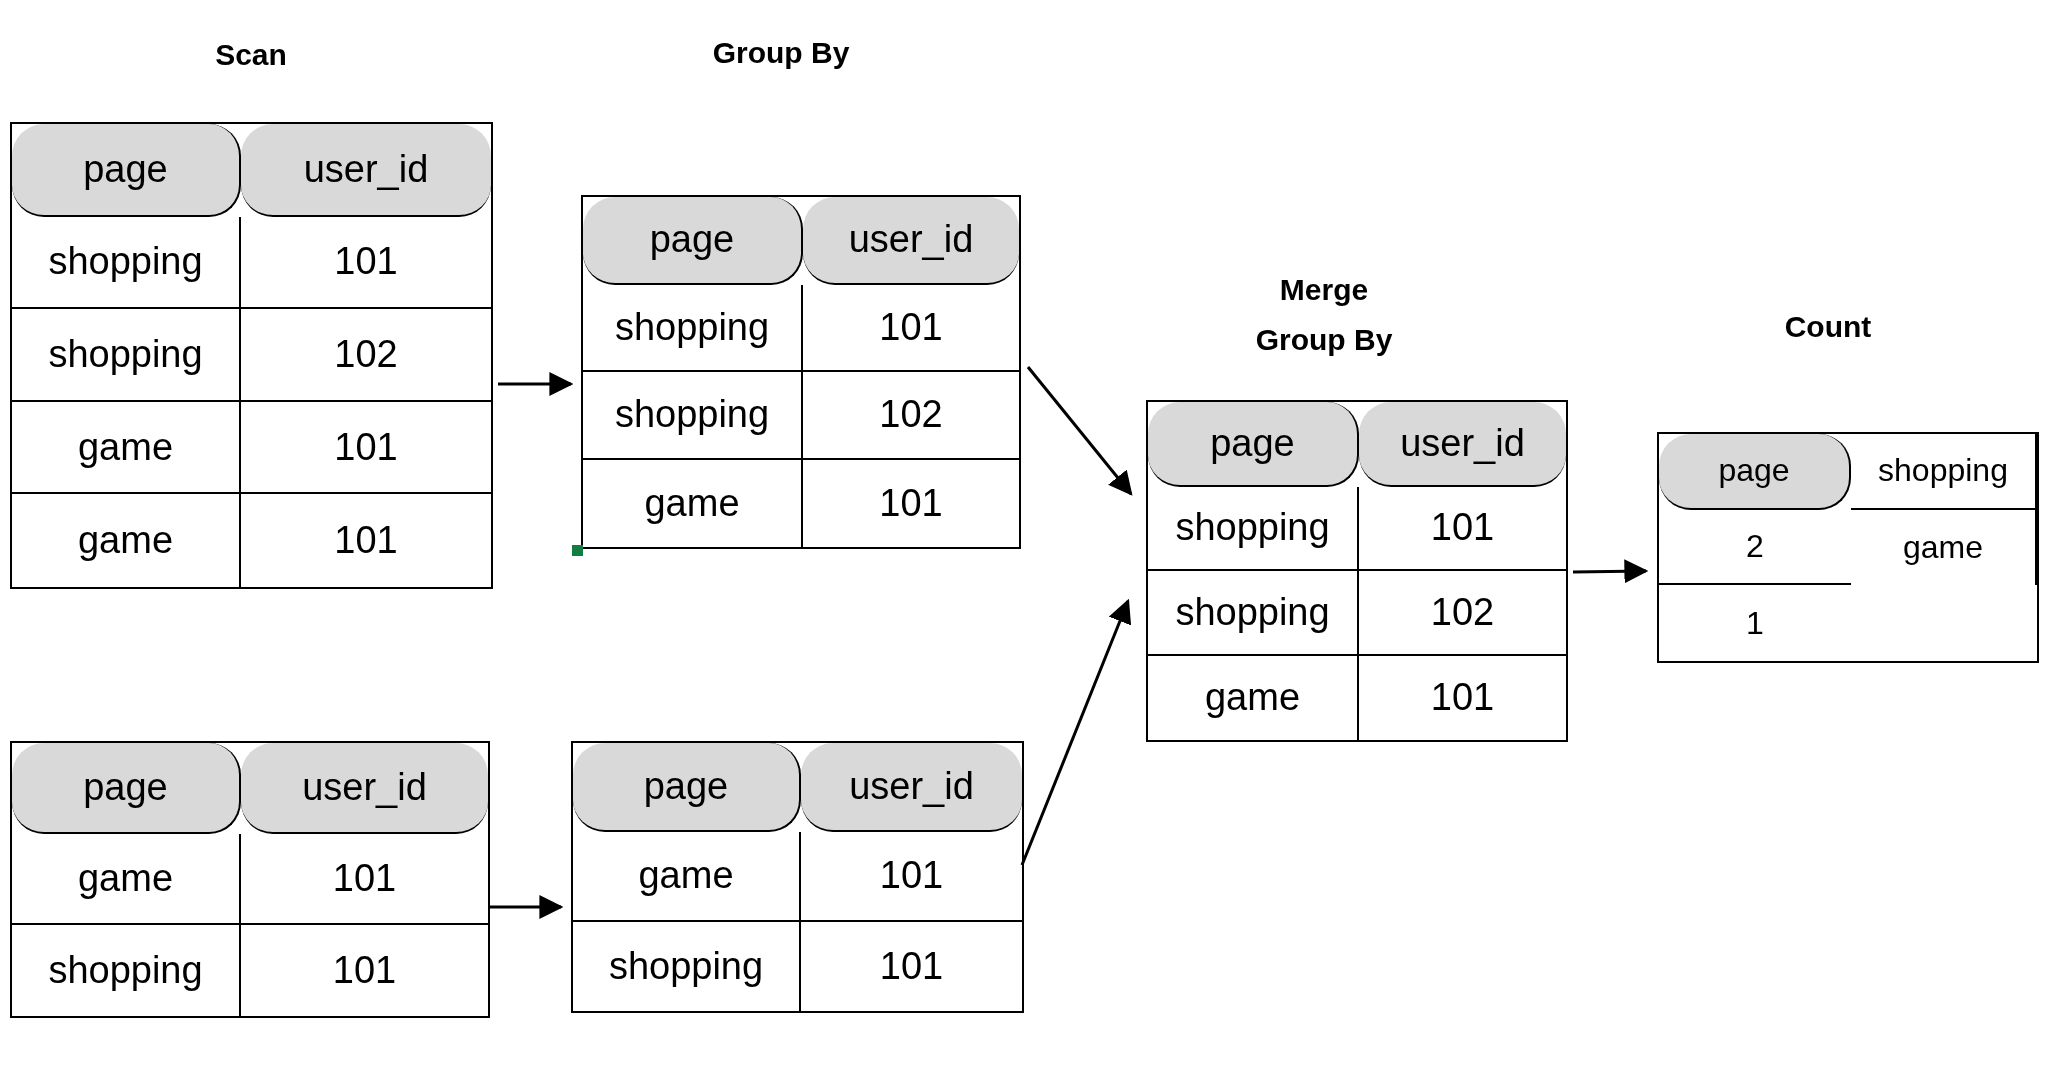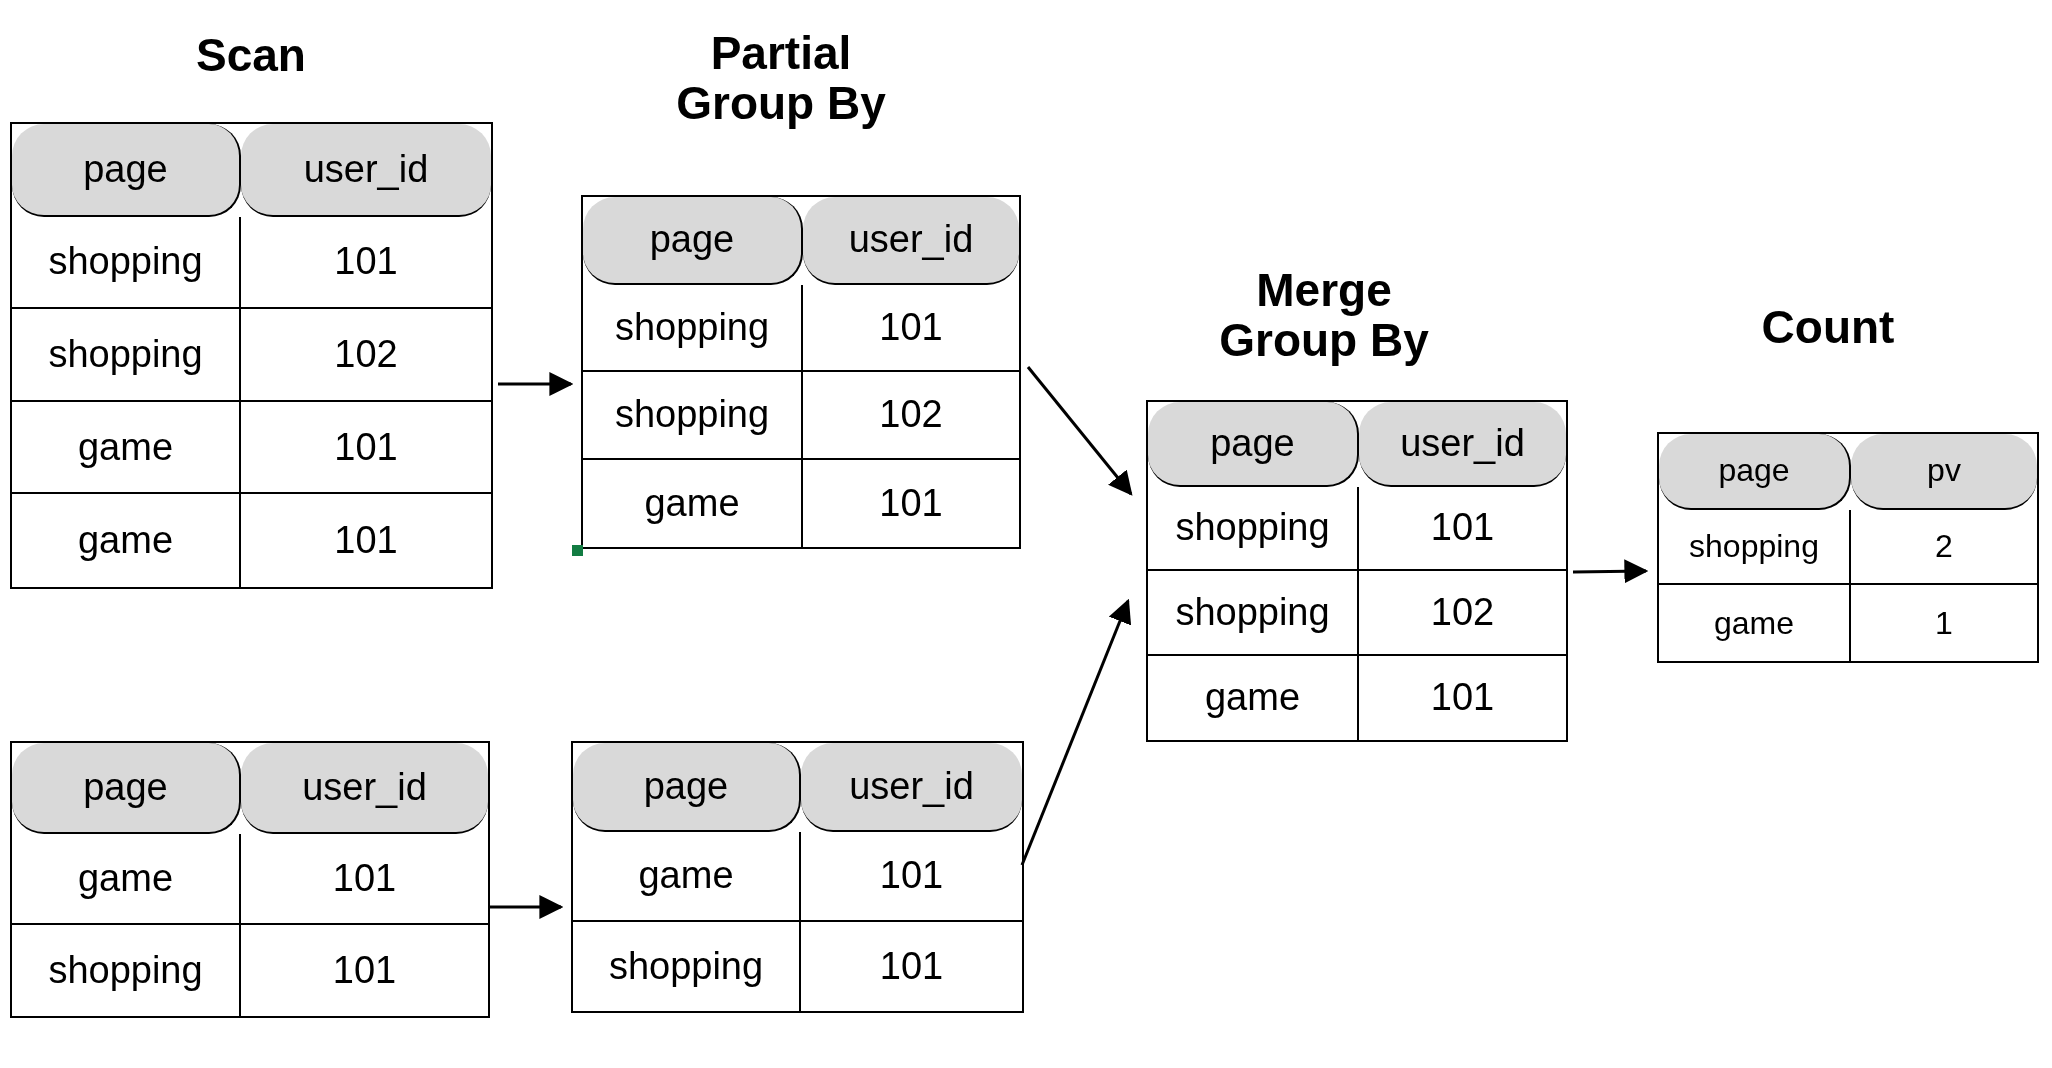--- a/index.html
+++ b/index.html
@@ -2,21 +2,21 @@
 <html><head>
 <meta charset="utf-8">
 <style>
   html,body{margin:0;padding:0;background:#ffffff;}
   .canvas{
     position:relative;width:2052px;height:1068px;background:#ffffff;
     font-family:"Liberation Sans",sans-serif;color:#000;overflow:hidden;
   }
   .stage-title{
     position:absolute;transform:translateX(-50%);
-    font-size:46px;font-weight:700;line-height:50px;
+    font-size:30px;font-weight:700;line-height:50px;
     text-align:center;white-space:nowrap;color:#000;
   }
   .tbl{
     position:absolute;display:grid;box-sizing:border-box;
     border:2px solid #000;background:#fff;
   }
   .cell{
     display:flex;align-items:center;justify-content:center;
     box-sizing:border-box;border-right:2px solid #000;border-bottom:2px solid #000;
     overflow:hidden;
@@ -35,21 +35,20 @@
   #selection-dot{position:absolute;left:572px;top:545px;width:11px;height:11px;background:#127c42;z-index:3;}
 </style>
 </head>
 <body>
 
 <div class="canvas">
 
   <div class="stage-title" style="left:251px;top:30px;">Scan</div>
 
   <div class="stage-title" style="left:781px;top:28px;">
-    <div>Partial</div>
     <div>Group By</div>
   </div>
 
   <div class="stage-title" style="left:1324px;top:265px;">
     <div>Merge</div>
     <div>Group By</div>
   </div>
 
   <div class="stage-title" style="left:1828px;top:302px;">Count</div>
 
@@ -101,21 +100,20 @@
     <div class="cell">shopping</div>
     <div class="cell cl">101</div>
     <div class="cell">shopping</div>
     <div class="cell cl">102</div>
     <div class="cell rl">game</div>
     <div class="cell cl rl">101</div>
   </div>
 
   <div class="tbl" id="t-count">
     <div class="cell hdr">page</div>
-    <div class="cell hdr cl">pv</div>
     <div class="cell">shopping</div>
     <div class="cell cl">2</div>
     <div class="cell rl">game</div>
     <div class="cell cl rl">1</div>
   </div>
 
   <div id="selection-dot"></div>
 
   <svg id="arrow-layer" viewBox="0 0 2052 1068" xmlns="http://www.w3.org/2000/svg">
     <defs>

